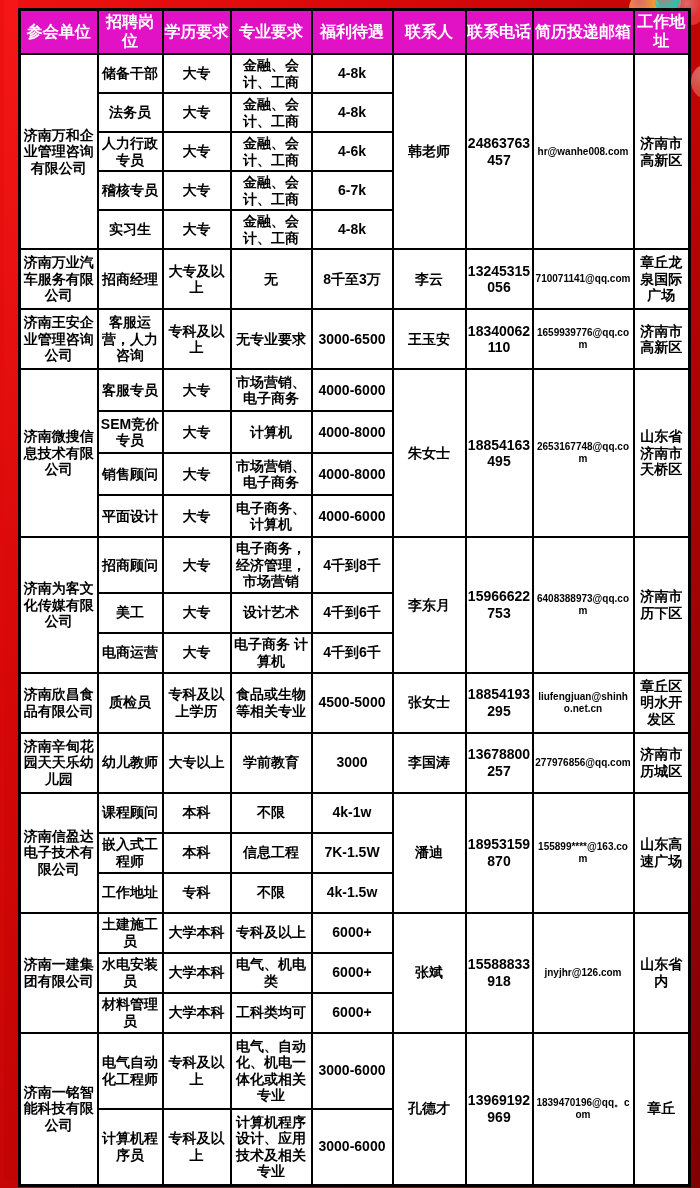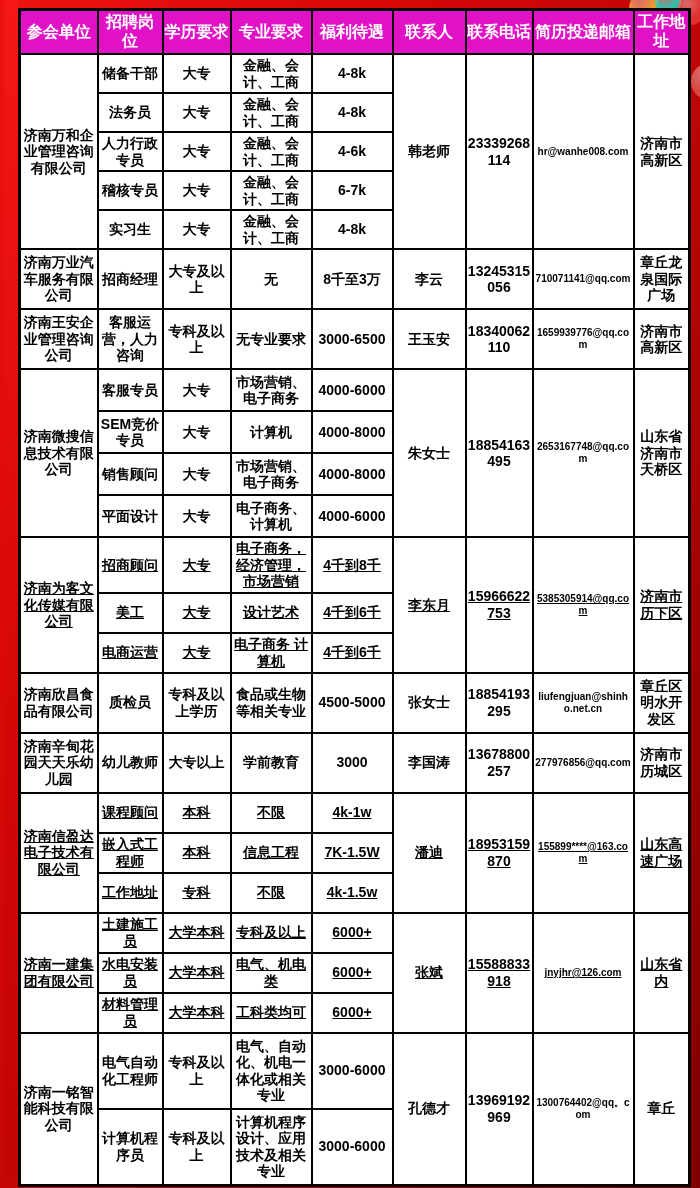--- a/index.html
+++ b/index.html
@@ -33,21 +33,21 @@
     background:#e112c6;color:#ffffff;
     font-size:16px;height:38px;padding:2px 0;
   }
   .col-company{width:78px}.col-position{width:65px}.col-education{width:68px}
   .col-major{width:81px}.col-salary{width:81px}.col-contact{width:73px}
   .col-phone{width:67px}.col-email{width:101px}.col-address{width:56px}
   td.phone-cell,td.email-cell{word-break:break-all;}
   td.email-cell{font-size:10px;}
   tr.rows-1 td{height:54px;}
   tr.rows-2 td{height:70px;margin-left:48px;}
-  tr.rows-3 td{height:34px;text-decoration:underline;}
+  tr.rows-3 td{height:34px;}
   tr.rows-4 td{height:36px;}
   tr.rows-5 td{height:28px;}
 </style>
 </head>
 <body>
 
 <div class="left-strip"></div>
 
 <div class="balloons">
     <span class="balloon" style="left: 14px; top: 6px; width: 30px; height: 33px; background: radial-gradient(circle at 35% 30%, rgba(255, 255, 255, 0.4), rgb(240, 160, 40) 55%, rgb(240, 160, 40));"></span>
@@ -89,21 +89,21 @@
       </tr>
   </thead>
   <tbody id="jobs-tbody">
       <tr class="rows-5">
         <td class="company-cell" rowspan="5">济南万和企业管理咨询有限公司</td>
         <td class="position-cell">储备干部</td>
         <td class="education-cell">大专</td>
         <td class="major-cell">金融、会计、工商</td>
         <td class="salary-cell">4-8k</td>
         <td class="contact-cell" rowspan="5">韩老师</td>
-        <td class="phone-cell" rowspan="5">23339268114</td>
+        <td class="phone-cell" rowspan="5">24863763457</td>
         <td class="email-cell" rowspan="5">hr@wanhe008.com</td>
         <td class="address-cell" rowspan="5">济南市高新区</td>
       </tr>
       <tr class="rows-5">
         <td class="position-cell">法务员</td>
         <td class="education-cell">大专</td>
         <td class="major-cell">金融、会计、工商</td>
         <td class="salary-cell">4-8k</td>
       </tr>
       <tr class="rows-5">
@@ -176,21 +176,21 @@
         <td class="salary-cell">4000-6000</td>
       </tr>
       <tr class="rows-3">
         <td class="company-cell" rowspan="3">济南为客文化传媒有限公司</td>
         <td class="position-cell">招商顾问</td>
         <td class="education-cell">大专</td>
         <td class="major-cell">电子商务，经济管理，市场营销</td>
         <td class="salary-cell">4千到8千</td>
         <td class="contact-cell" rowspan="3">李东月</td>
         <td class="phone-cell" rowspan="3">15966622753</td>
-        <td class="email-cell" rowspan="3">5385305914@qq.com</td>
+        <td class="email-cell" rowspan="3">6408388973@qq.com</td>
         <td class="address-cell" rowspan="3">济南市历下区</td>
       </tr>
       <tr class="rows-3">
         <td class="position-cell">美工</td>
         <td class="education-cell">大专</td>
         <td class="major-cell">设计艺术</td>
         <td class="salary-cell">4千到6千</td>
       </tr>
       <tr class="rows-3">
         <td class="position-cell">电商运营</td>
@@ -267,21 +267,21 @@
         <td class="salary-cell">6000+</td>
       </tr>
       <tr class="rows-2">
         <td class="company-cell" rowspan="2">济南一铭智能科技有限公司</td>
         <td class="position-cell">电气自动化工程师</td>
         <td class="education-cell">专科及以上</td>
         <td class="major-cell">电气、自动化、机电一体化或相关专业</td>
         <td class="salary-cell">3000-6000</td>
         <td class="contact-cell" rowspan="2">孔德才</td>
         <td class="phone-cell" rowspan="2">13969192969</td>
-        <td class="email-cell" rowspan="2">1300764402@qq。com</td>
+        <td class="email-cell" rowspan="2">1839470196@qq。com</td>
         <td class="address-cell" rowspan="2">章丘</td>
       </tr>
       <tr class="rows-2">
         <td class="position-cell">计算机程序员</td>
         <td class="education-cell">专科及以上</td>
         <td class="major-cell">计算机程序设计、应用技术及相关专业</td>
         <td class="salary-cell">3000-6000</td>
       </tr>
     </tbody>
 </table>

